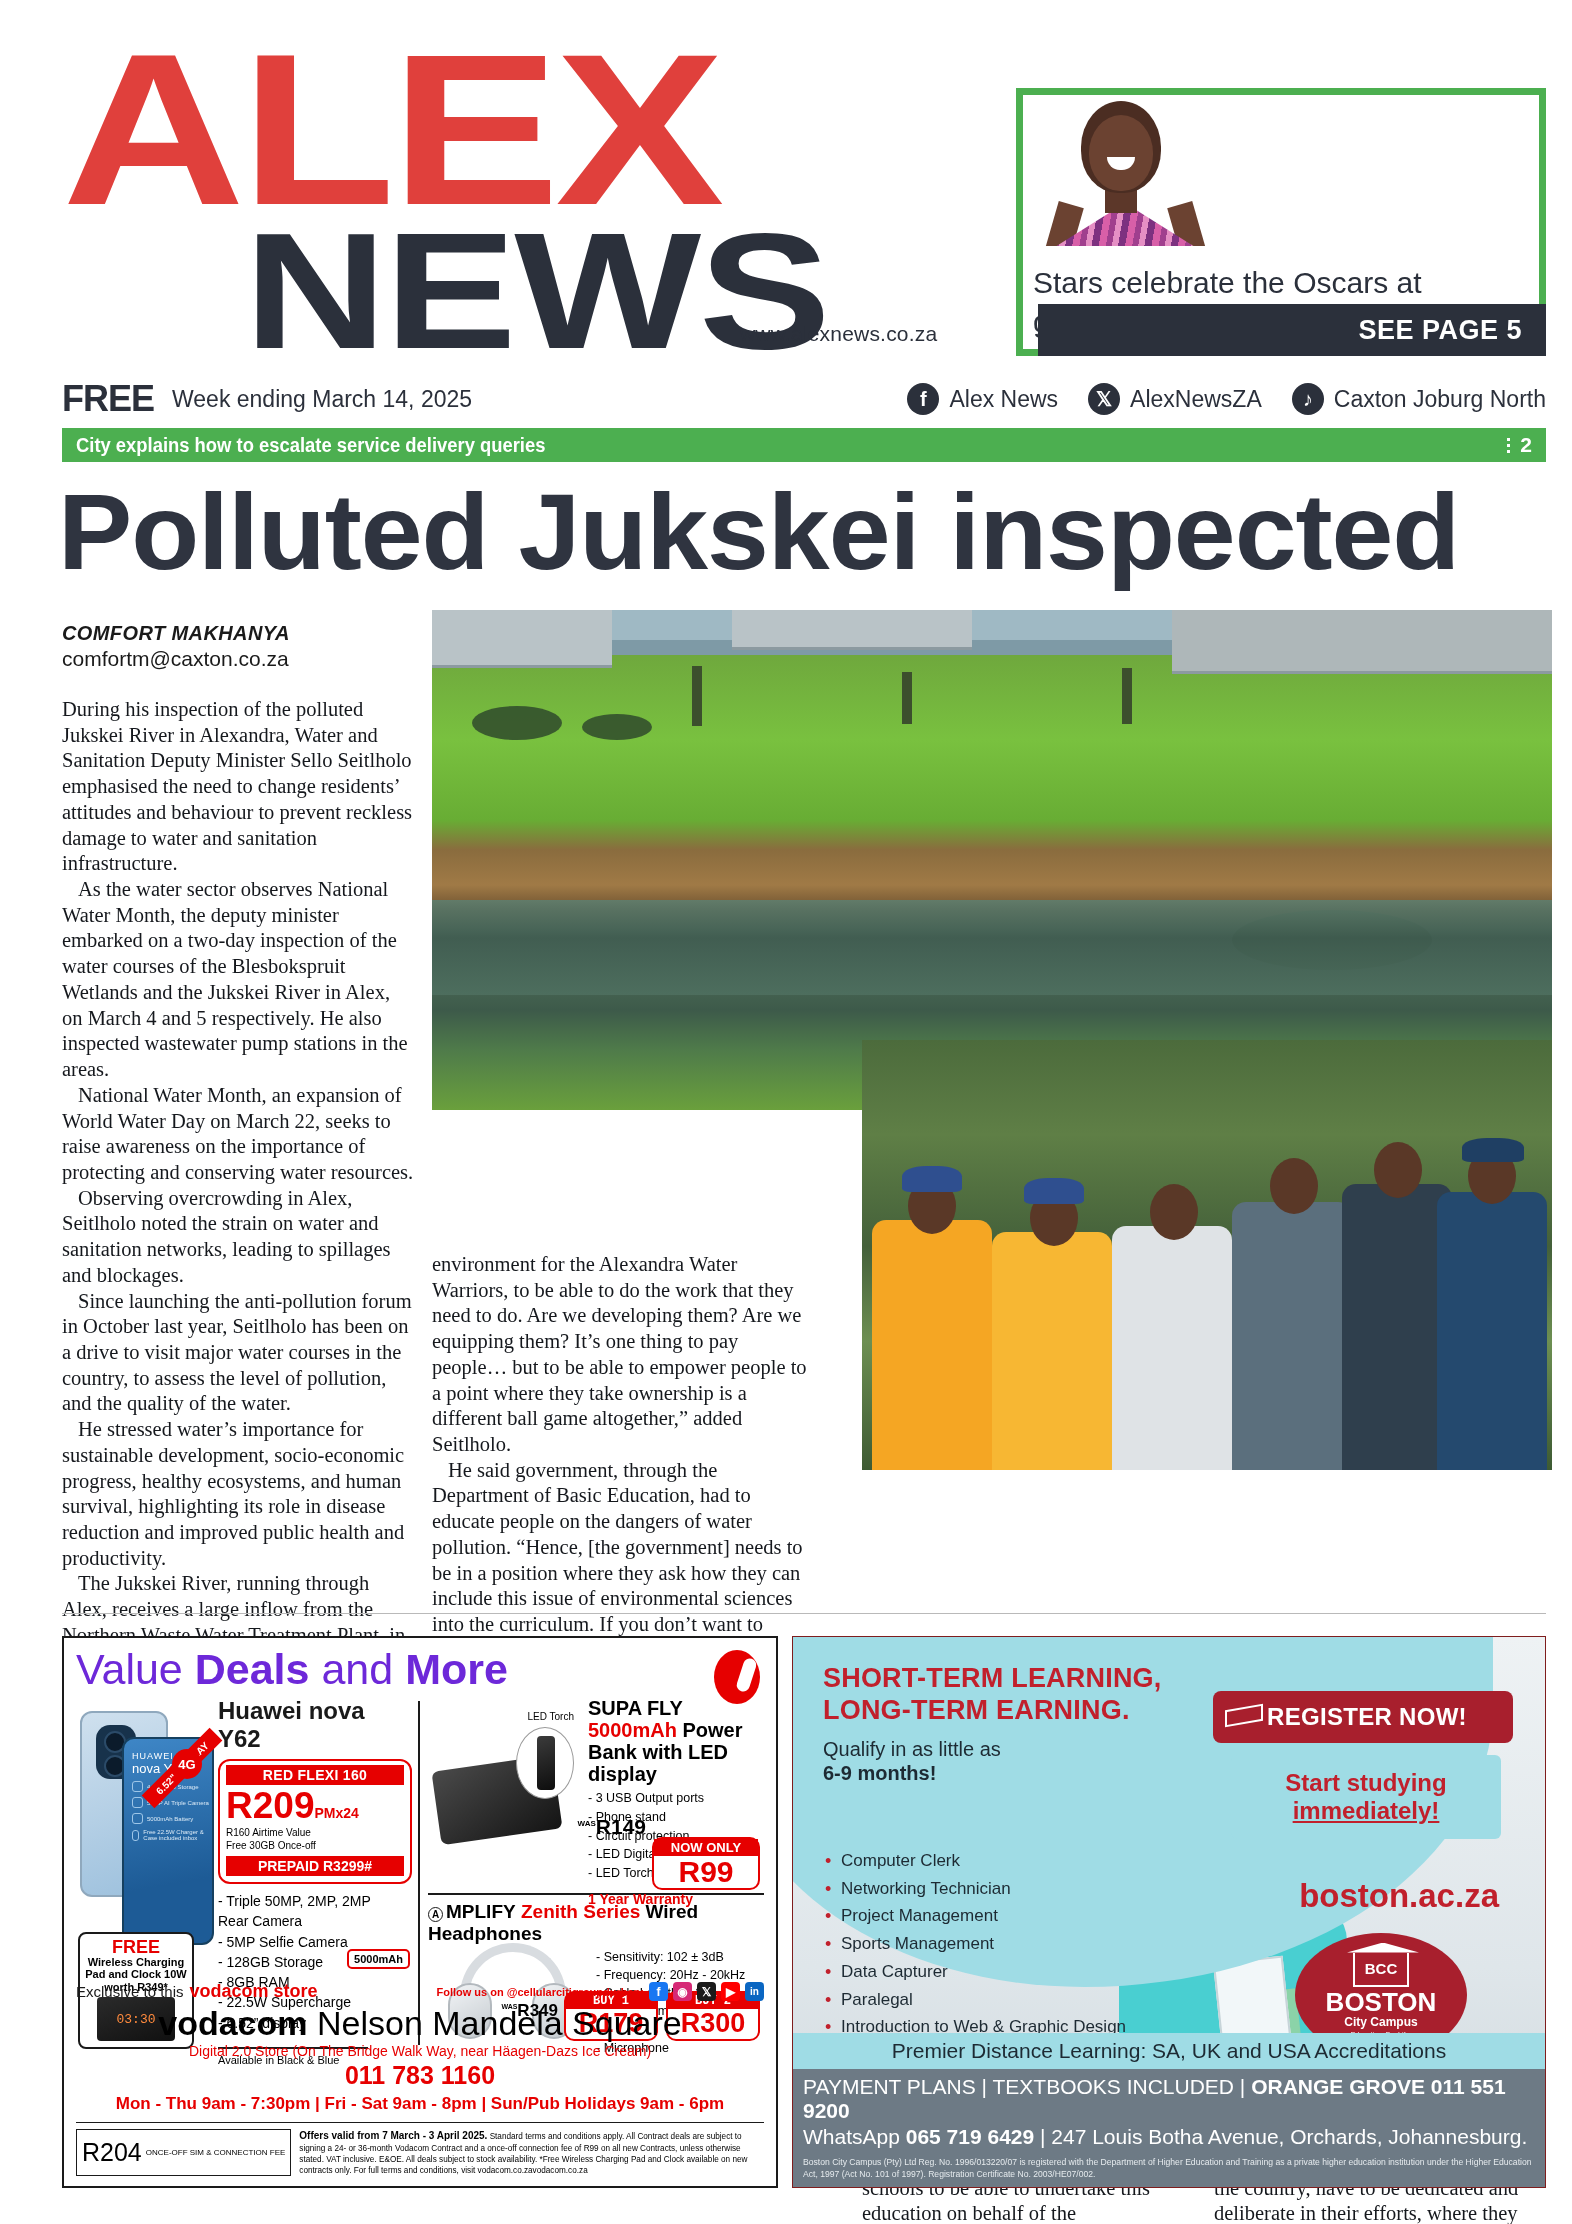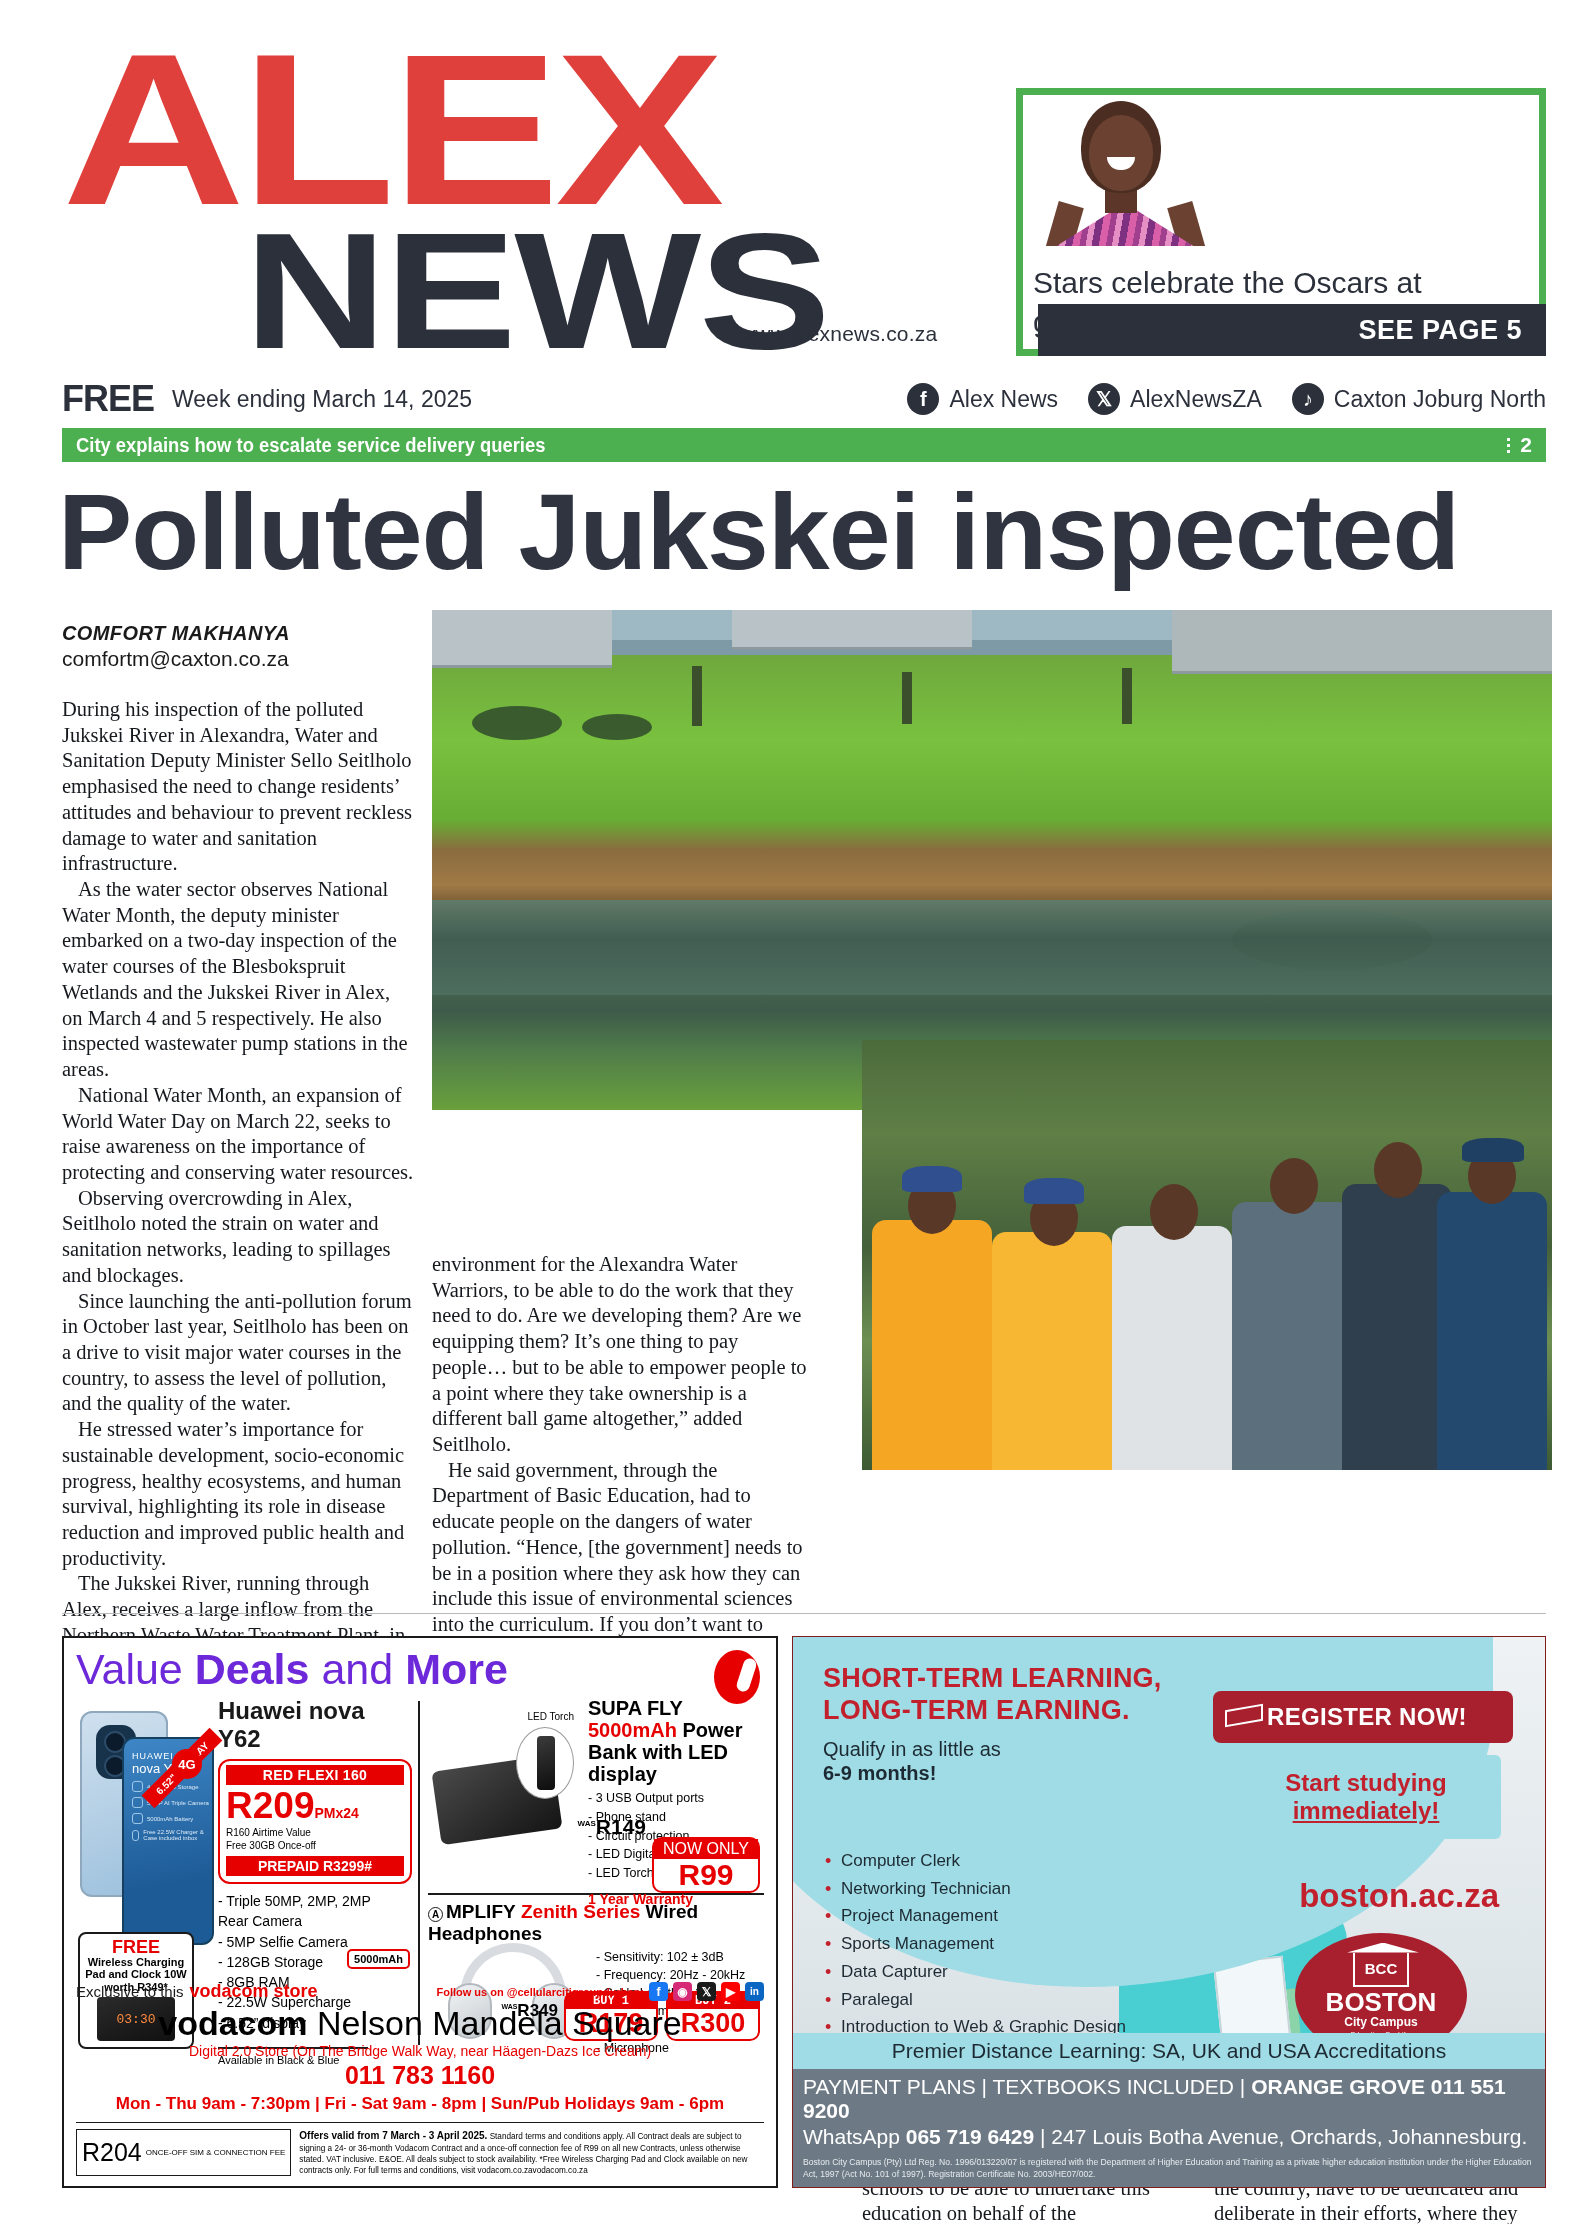--- a/index.html
+++ b/index.html
@@ -315,21 +315,21 @@
     position: absolute; left: 20px; top: 8px; width: 18px; height: 54px;
     background: linear-gradient(160deg,#3b3b3b,#0d0d0d); border-radius: 4px; display: block;
   }
   .pb-torch-label { position:absolute; right: 6px; top: -16px; font-size: 10px; }
   .price-was { position: absolute; right: 118px; top: 118px; font-size: 21px; font-weight: bold; }
   .price-was sup { font-size: 8px; }
   .now-box {
     position: absolute; right: 4px; top: 140px; width: 108px;
     border: 2px solid #e60000; border-radius: 10px; text-align: center; background: #fff;
   }
-  .now-top { background: #e60000; color: #fff; font-size: 16px; font-weight: normal; padding: 1px 0; }
+  .now-top { background: #e60000; color: #fff; font-size: 13px; font-weight: bold; padding: 1px 0; }
   .now-val { color: #e60000; font-size: 30px; font-weight: bold; line-height: 1.05; }
 
   .hp-sep { border-top: 2px solid #1a1a1a; margin: 10px 0 6px; }
   .hp-title { font-size: 19px; font-weight: bold; }
   .hp-title .red { color: #e60000; }
   .hp-amp {
     display: inline-block; border: 1.5px solid #1a1a1a; border-radius: 50%;
     width: 15px; height: 15px; font-size: 10px; line-height: 13px; text-align: center; margin-right: 3px;
   }
   .hp-list { font-size: 12.5px; line-height: 1.45; margin-top: 3px; margin-left: 168px; }

